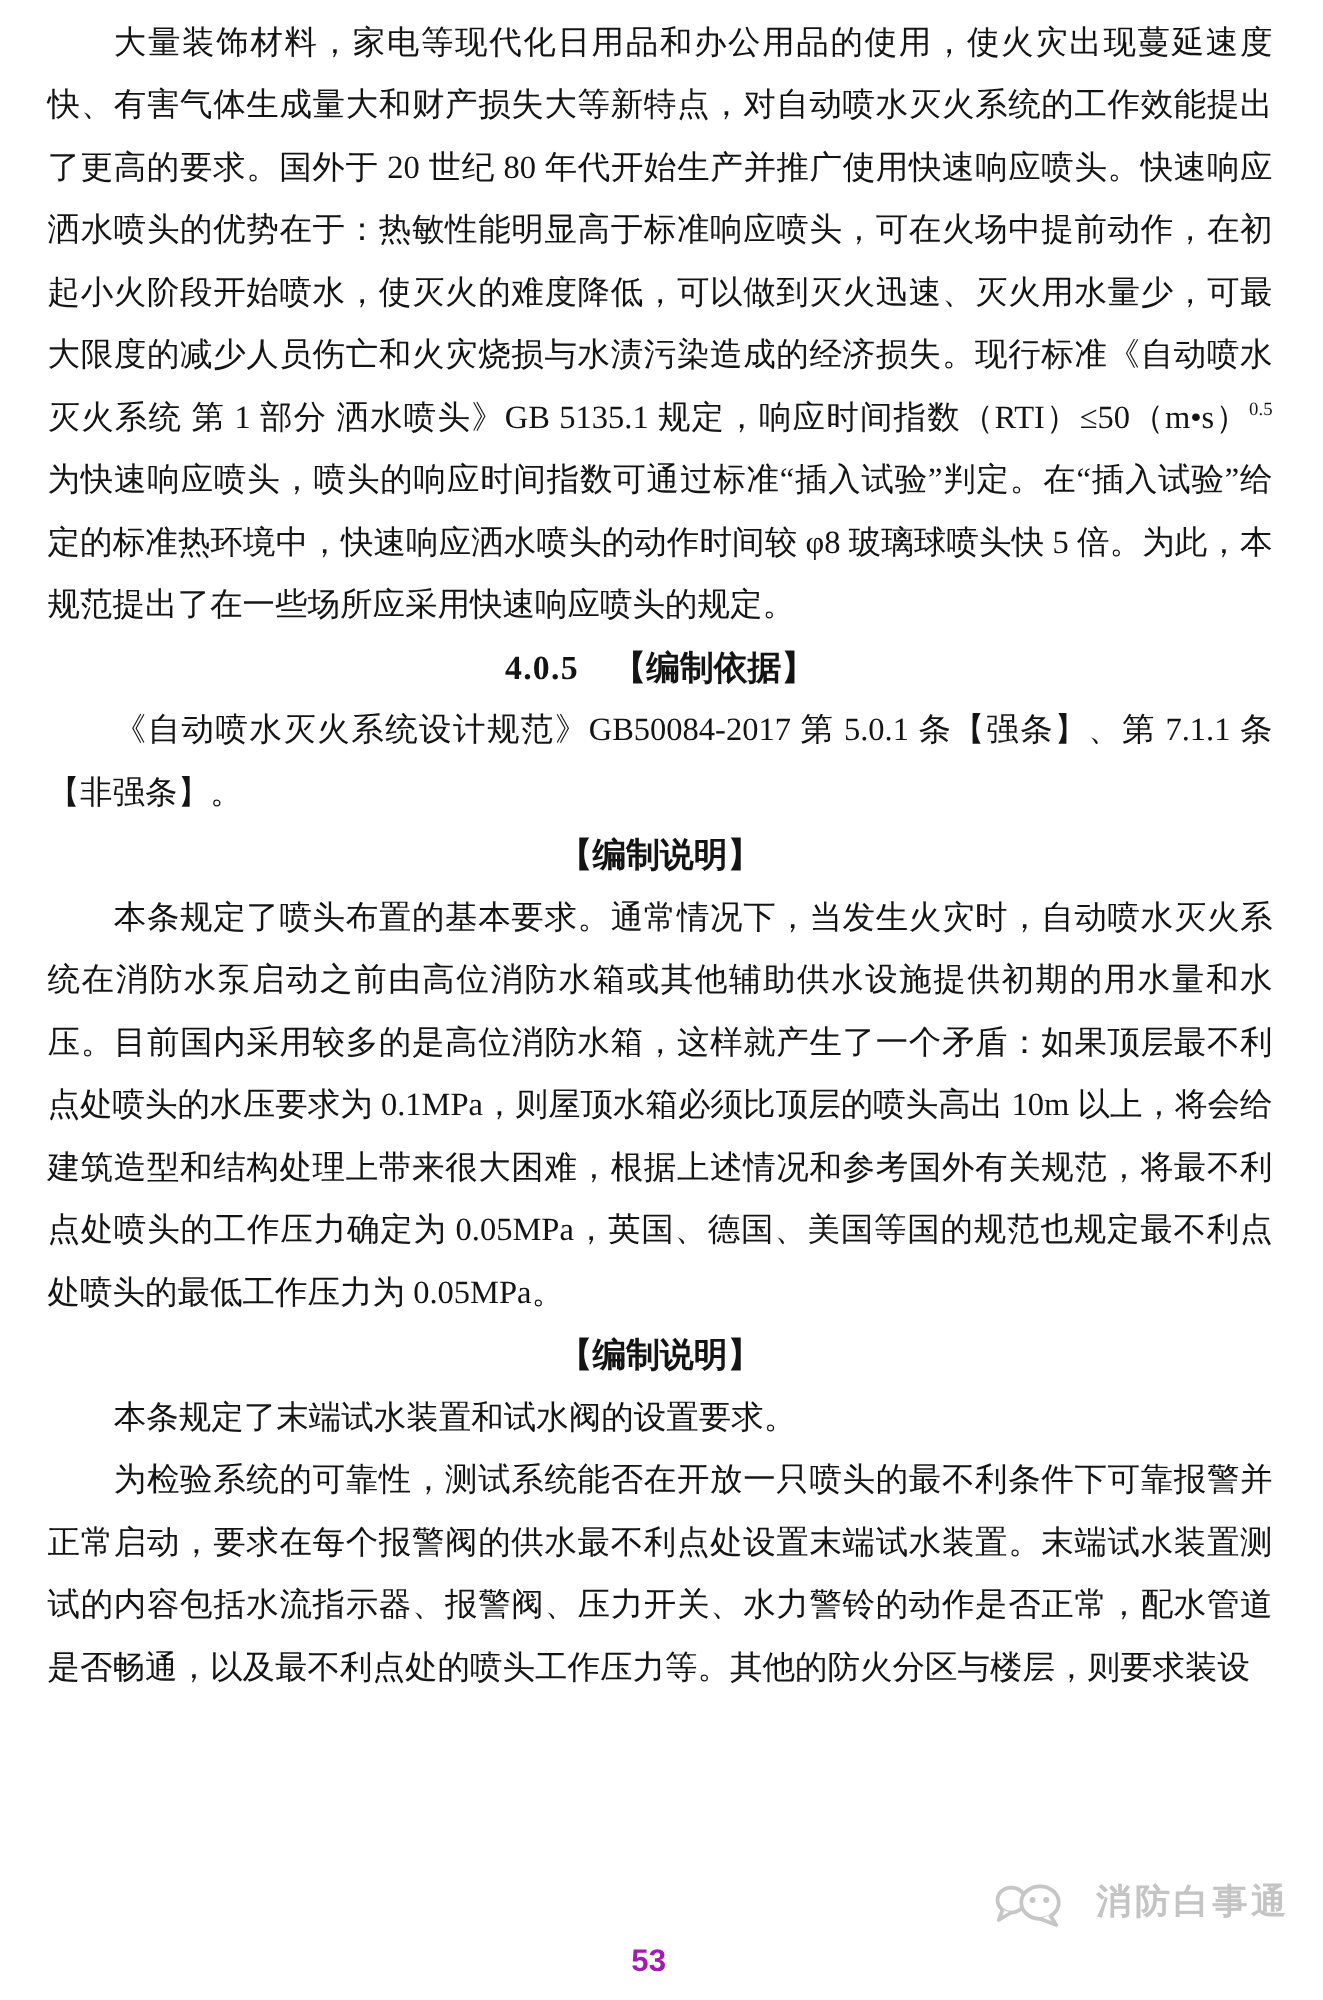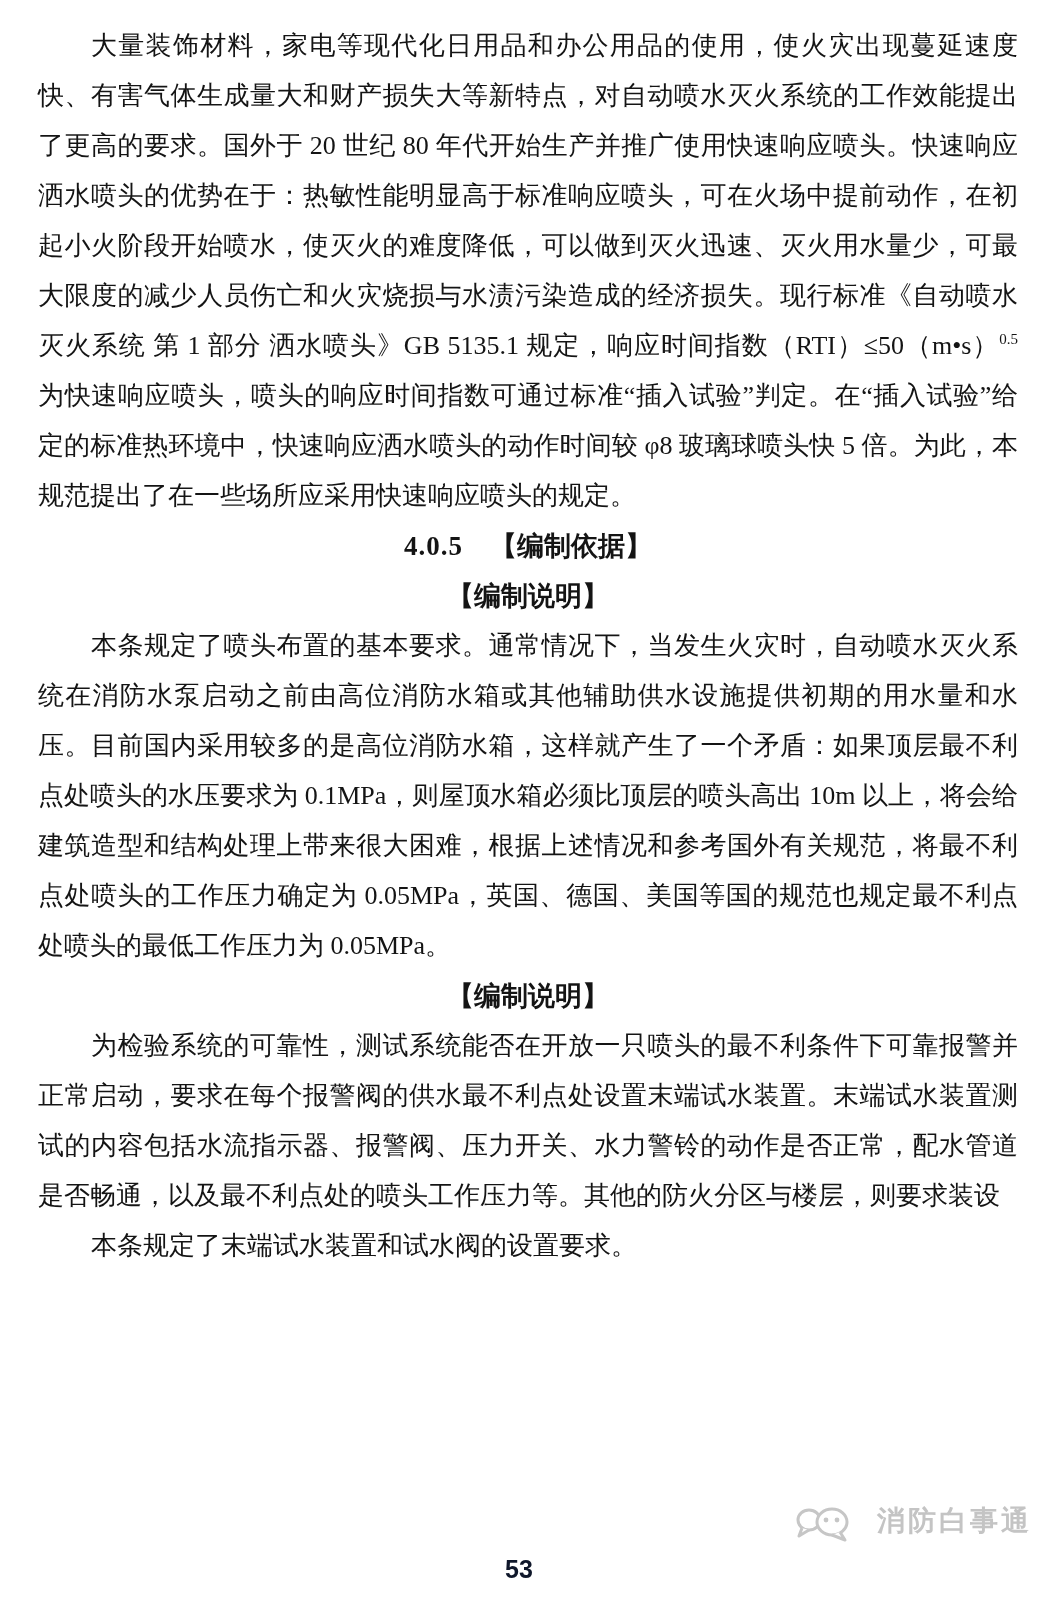--- a/index.html
+++ b/index.html
@@ -12,21 +12,21 @@
     width: 1058px;
     height: 1600px;
     background: #ffffff;
     overflow: hidden;
     font-family: "Liberation Serif", serif;
     color: #141414;
   }
   .content {
     position: absolute;
     left: 38px;
-    top: 21px;
+    top: 9px;
     width: 980px;
   }
   .para {
     margin: 0;
     font-size: 26px;
     line-height: 50px;
     text-align: justify;
     text-justify: inter-ideograph;
     word-break: break-all;
   }
@@ -49,21 +49,21 @@
   }
   .page-number {
     position: absolute;
     left: 0;
     width: 1038px; 
     bottom: 16px;
     text-align: center;
     font-family: "Liberation Sans", sans-serif;
     font-weight: bold;
     font-size: 25px;
-    color: #0f172a;
+    color: #a21caf;
   }
   .watermark {
     position: absolute;
     right: 26px;
     top: 1498px;
     display: flex;
     align-items: center;
     gap: 24px;
     pointer-events: none;
   }
@@ -77,25 +77,26 @@
   .watermark svg { display: block; }
 </style>
 </head>
 <body>
 
 <div class="page">
 
   <div class="content" id="content">
       <p class="para indent"><span>大量装饰材料，家电等现代化日用品和办公用品的使用，使火灾出现蔓延速度快、有害气体生成量大和财产损失大等新特点，对自动喷水灭火系统的工作效能提出了更高的要求。国外于 20 世纪 80 年代开始生产并推广使用快速响应喷头。快速响应洒水喷头的优势在于：热敏性能明显高于标准响应喷头，可在火场中提前动作，在初起小火阶段开始喷水，使灭火的难度降低，可以做到灭火迅速、灭火用水量少，可最大限度的减少人员伤亡和火灾烧损与水渍污染造成的经济损失。现行标准《自动喷水灭火系统 第 1 部分 洒水喷头》GB 5135.1 规定，响应时间指数（RTI）≤50（m•s）</span><sup>0.5</sup><span> 为快速响应喷头，喷头的响应时间指数可通过标准“插入试验”判定。在“插入试验”给定的标准热环境中，快速响应洒水喷头的动作时间较 φ8 玻璃球喷头快 5 倍。为此，本规范提出了在一些场所应采用快速响应喷头的规定。</span></p>
       <div class="heading"><span class="heading-number">4.0.5</span><span class="heading-title">【编制依据】</span></div>
+      <p class="para indent"><span>《自动喷水灭火系统设计规范》GB50084-2017 第 5.0.1 条【强条】、第 7.1.1 条【非强条】。</span></p>
       <div class="heading"><span class="heading-title">【编制说明】</span></div>
       <p class="para indent"><span>本条规定了喷头布置的基本要求。通常情况下，当发生火灾时，自动喷水灭火系统在消防水泵启动之前由高位消防水箱或其他辅助供水设施提供初期的用水量和水压。目前国内采用较多的是高位消防水箱，这样就产生了一个矛盾：如果顶层最不利点处喷头的水压要求为 0.1MPa，则屋顶水箱必须比顶层的喷头高出 10m 以上，将会给建筑造型和结构处理上带来很大困难，根据上述情况和参考国外有关规范，将最不利点处喷头的工作压力确定为 0.05MPa，英国、德国、美国等国的规范也规定最不利点处喷头的最低工作压力为 0.05MPa。</span></p>
       <div class="heading"><span class="heading-title">【编制说明】</span></div>
+      <p class="para indent"><span>本条规定了末端试水装置和试水阀的设置要求。</span></p>
       <p class="para indent"><span>为检验系统的可靠性，测试系统能否在开放一只喷头的最不利条件下可靠报警并正常启动，要求在每个报警阀的供水最不利点处设置末端试水装置。末端试水装置测试的内容包括水流指示器、报警阀、压力开关、水力警铃的动作是否正常，配水管道是否畅通，以及最不利点处的喷头工作压力等。其他的防火分区与楼层，则要求装设</span></p>
-      <p class="para indent"><span>本条规定了末端试水装置和试水阀的设置要求。</span></p>
     </div>
 
   <div class="watermark">
     <svg width="58" height="46" viewBox="0 0 58 46" aria-hidden="true">
 
       <g fill="none" stroke="#c6c6c6" stroke-width="3">
         <ellipse cx="14" cy="22" rx="11" ry="10"></ellipse>
         <path d="M7 30 L4 38 L14 32" fill="#ffffff" stroke="#c6c6c6" stroke-width="3" stroke-linejoin="round"></path>
 
         <ellipse cx="37" cy="24" rx="15" ry="13" fill="#ffffff"></ellipse>

